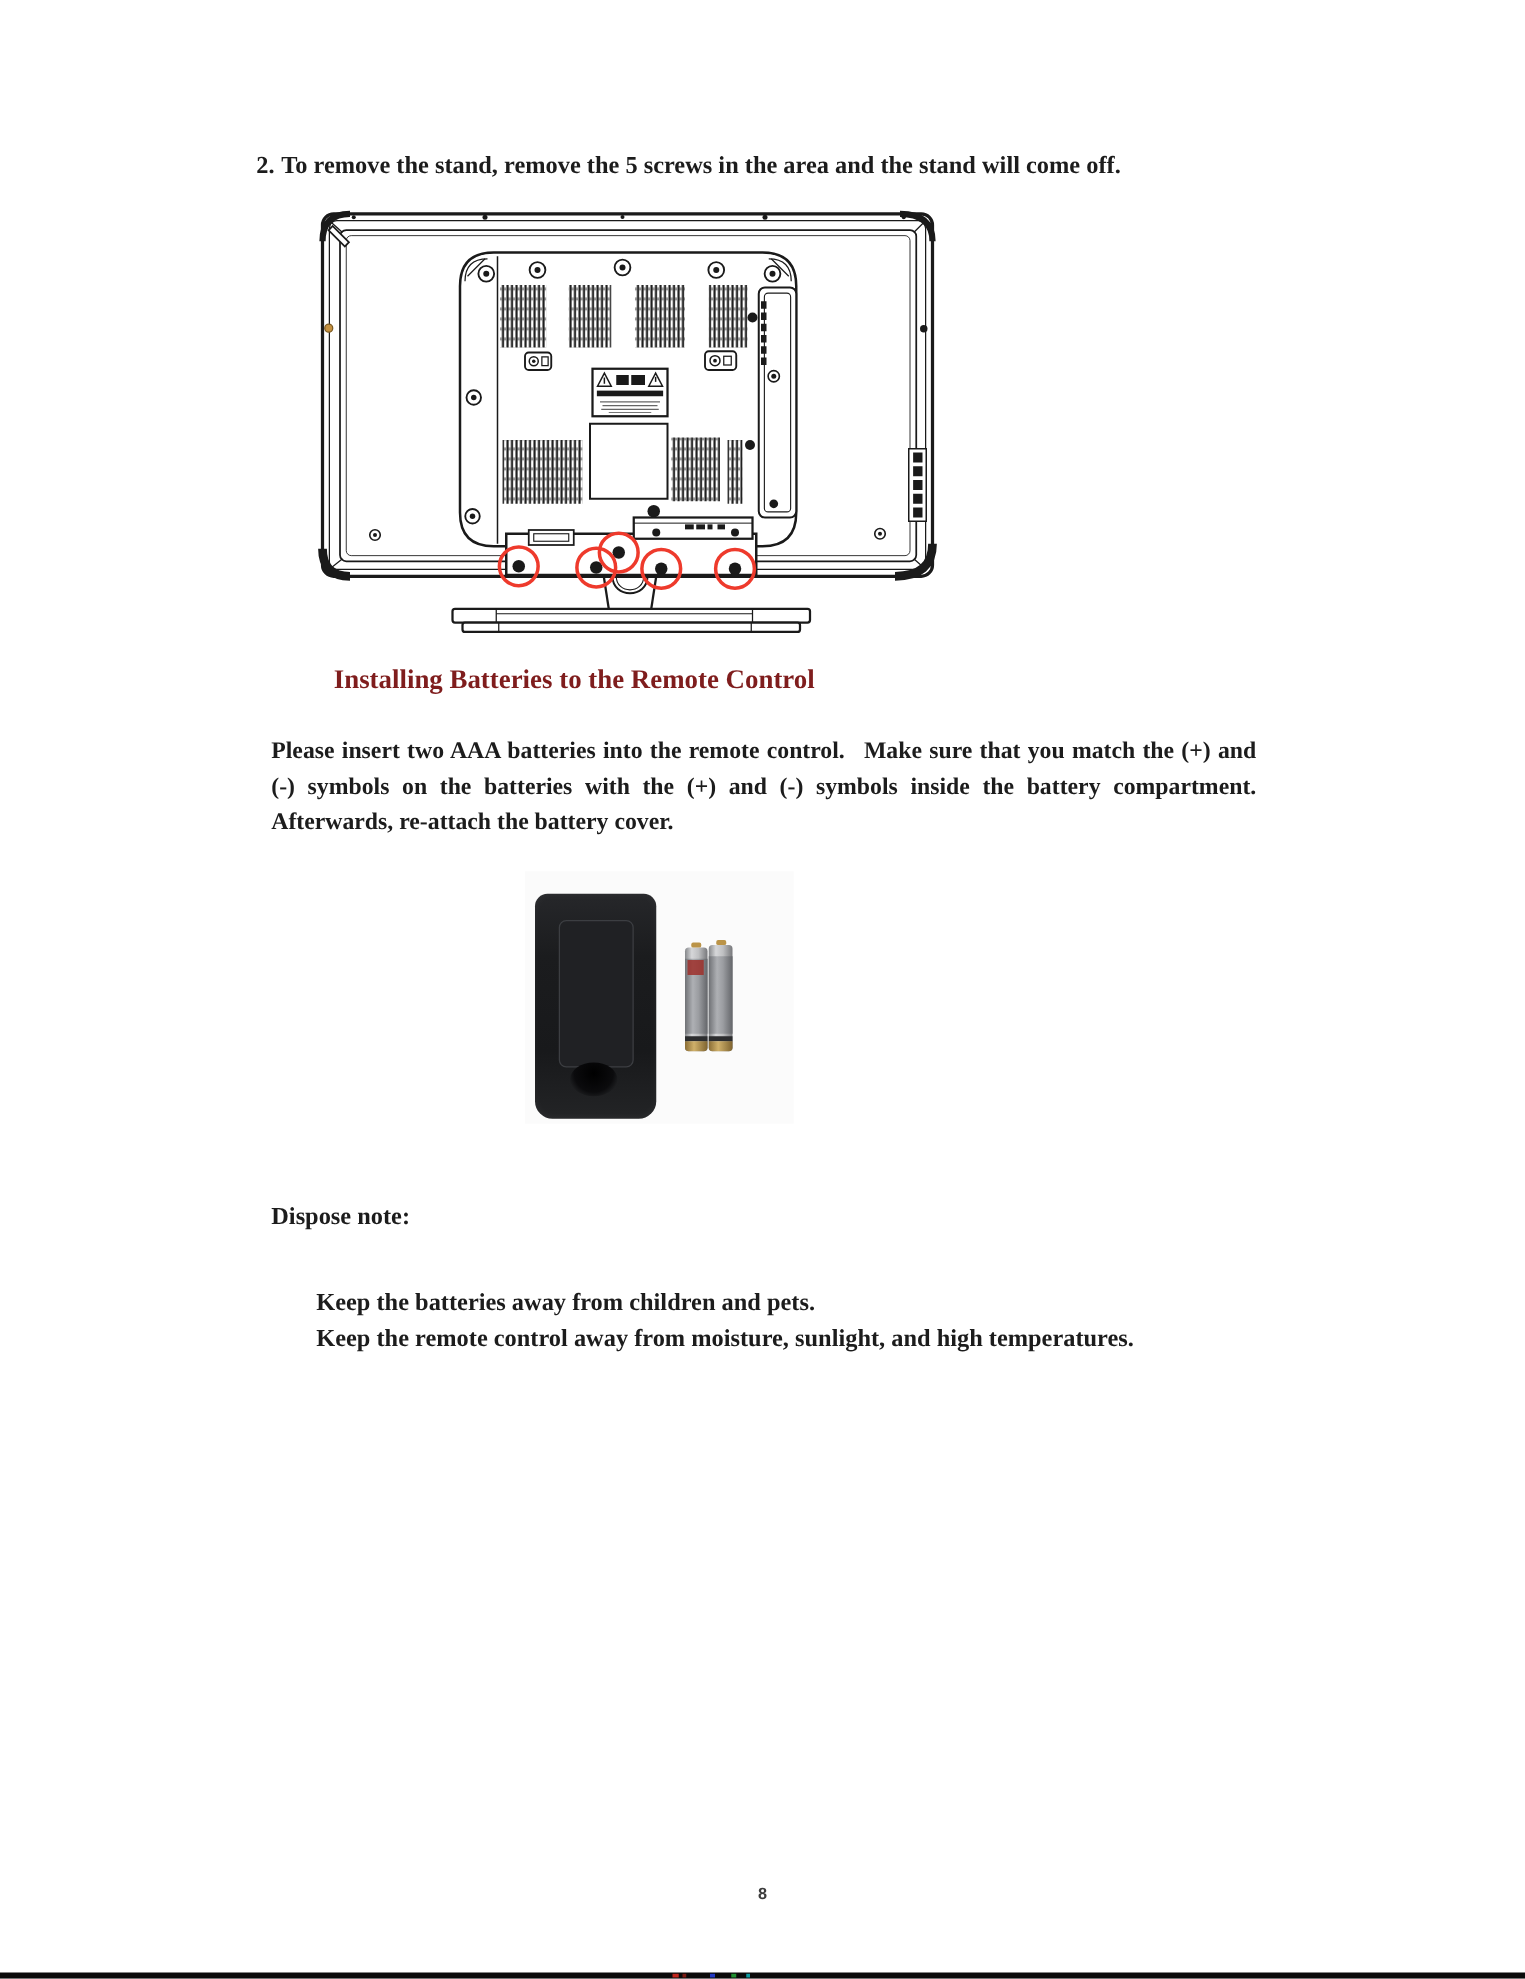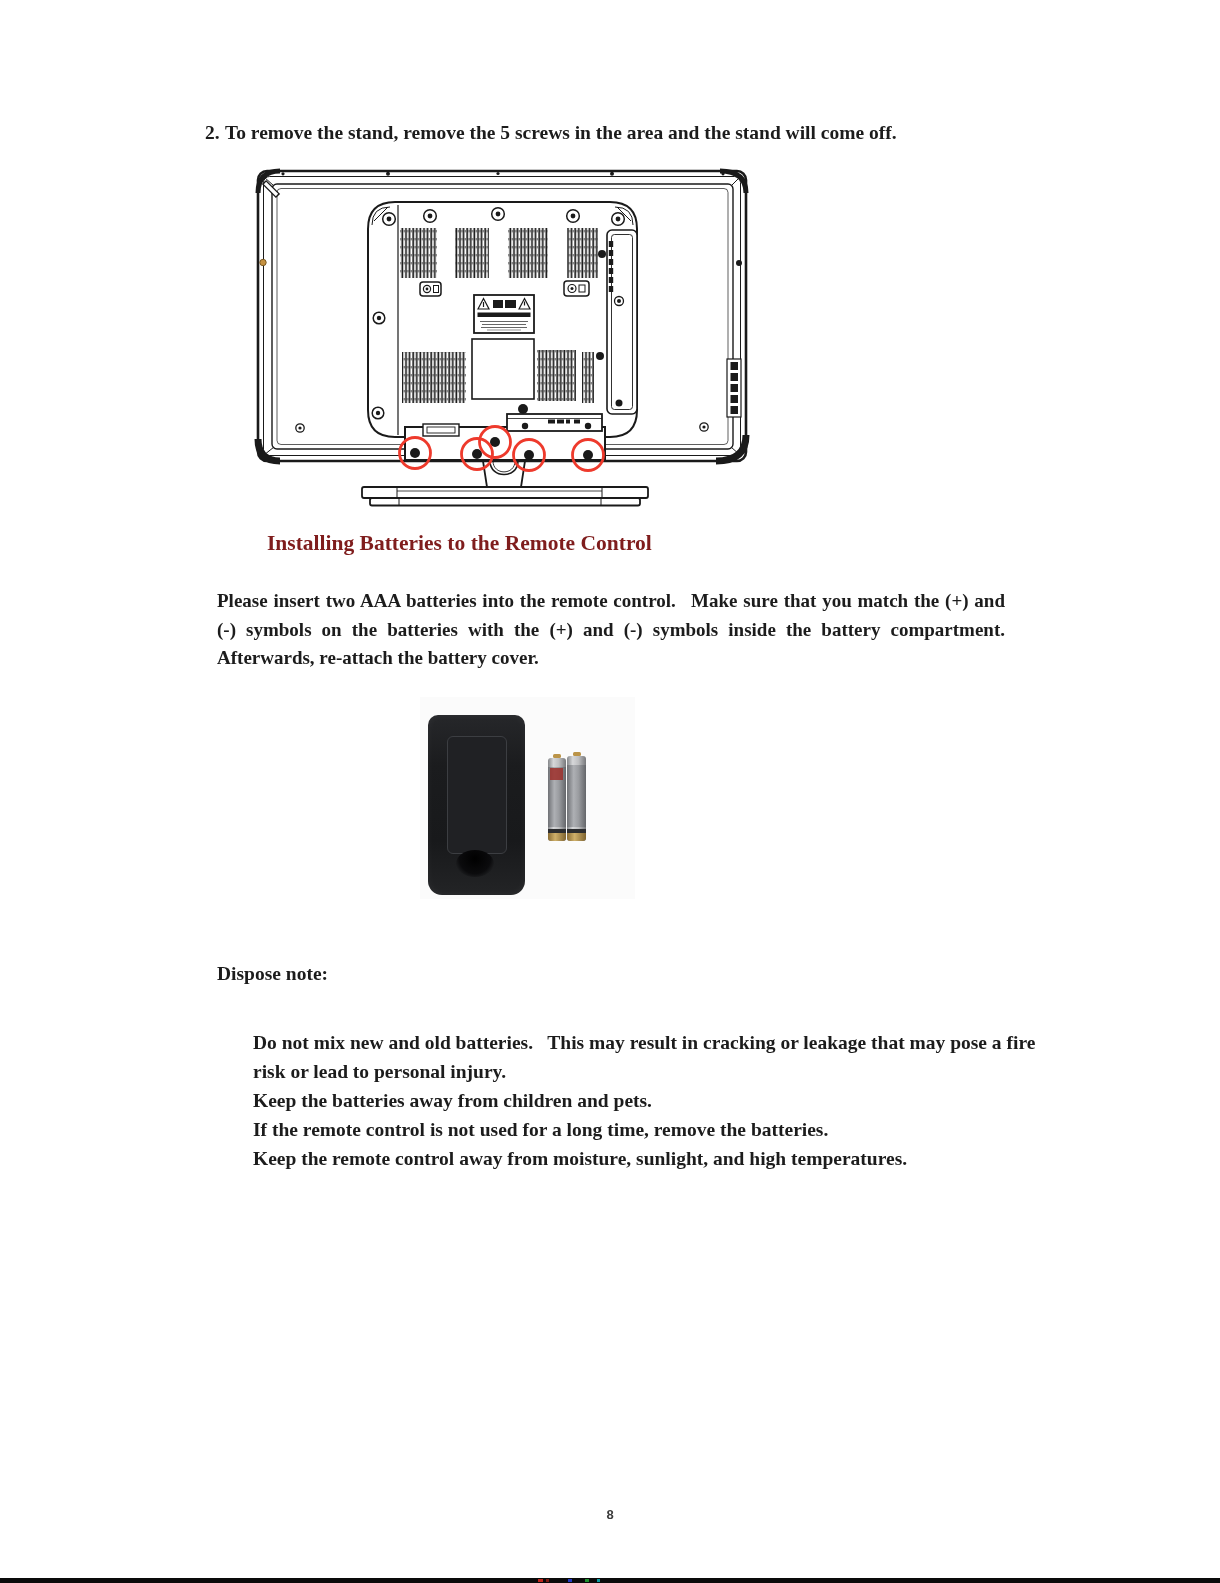--- a/index.html
+++ b/index.html
@@ -265,23 +265,21 @@
     <div class="nub"></div>
     <div class="blabel"></div>
     <div class="bring"></div>
     <div class="bcap"></div>
   </div>
 </div>
 
 <div class="abs note-label">Dispose note:</div>
 
 <div class="abs notes">
-  <div>Do not mix new and old batteries.  This may result in cracking or leakage that may pose a fire risk or lead to personal injury.</div>
   <div>Keep the batteries away from children and pets.</div>
-  <div>If the remote control is not used for a long time, remove the batteries.</div>
   <div>Keep the remote control away from moisture, sunlight, and high temperatures.</div>
 </div>
 
 <div class="abs pagenum">8</div>
 
 <div class="abs footer-bar"></div>
 <div class="speck s1"></div>
 <div class="speck s2"></div>
 <div class="speck s3"></div>
 <div class="speck s4"></div>

